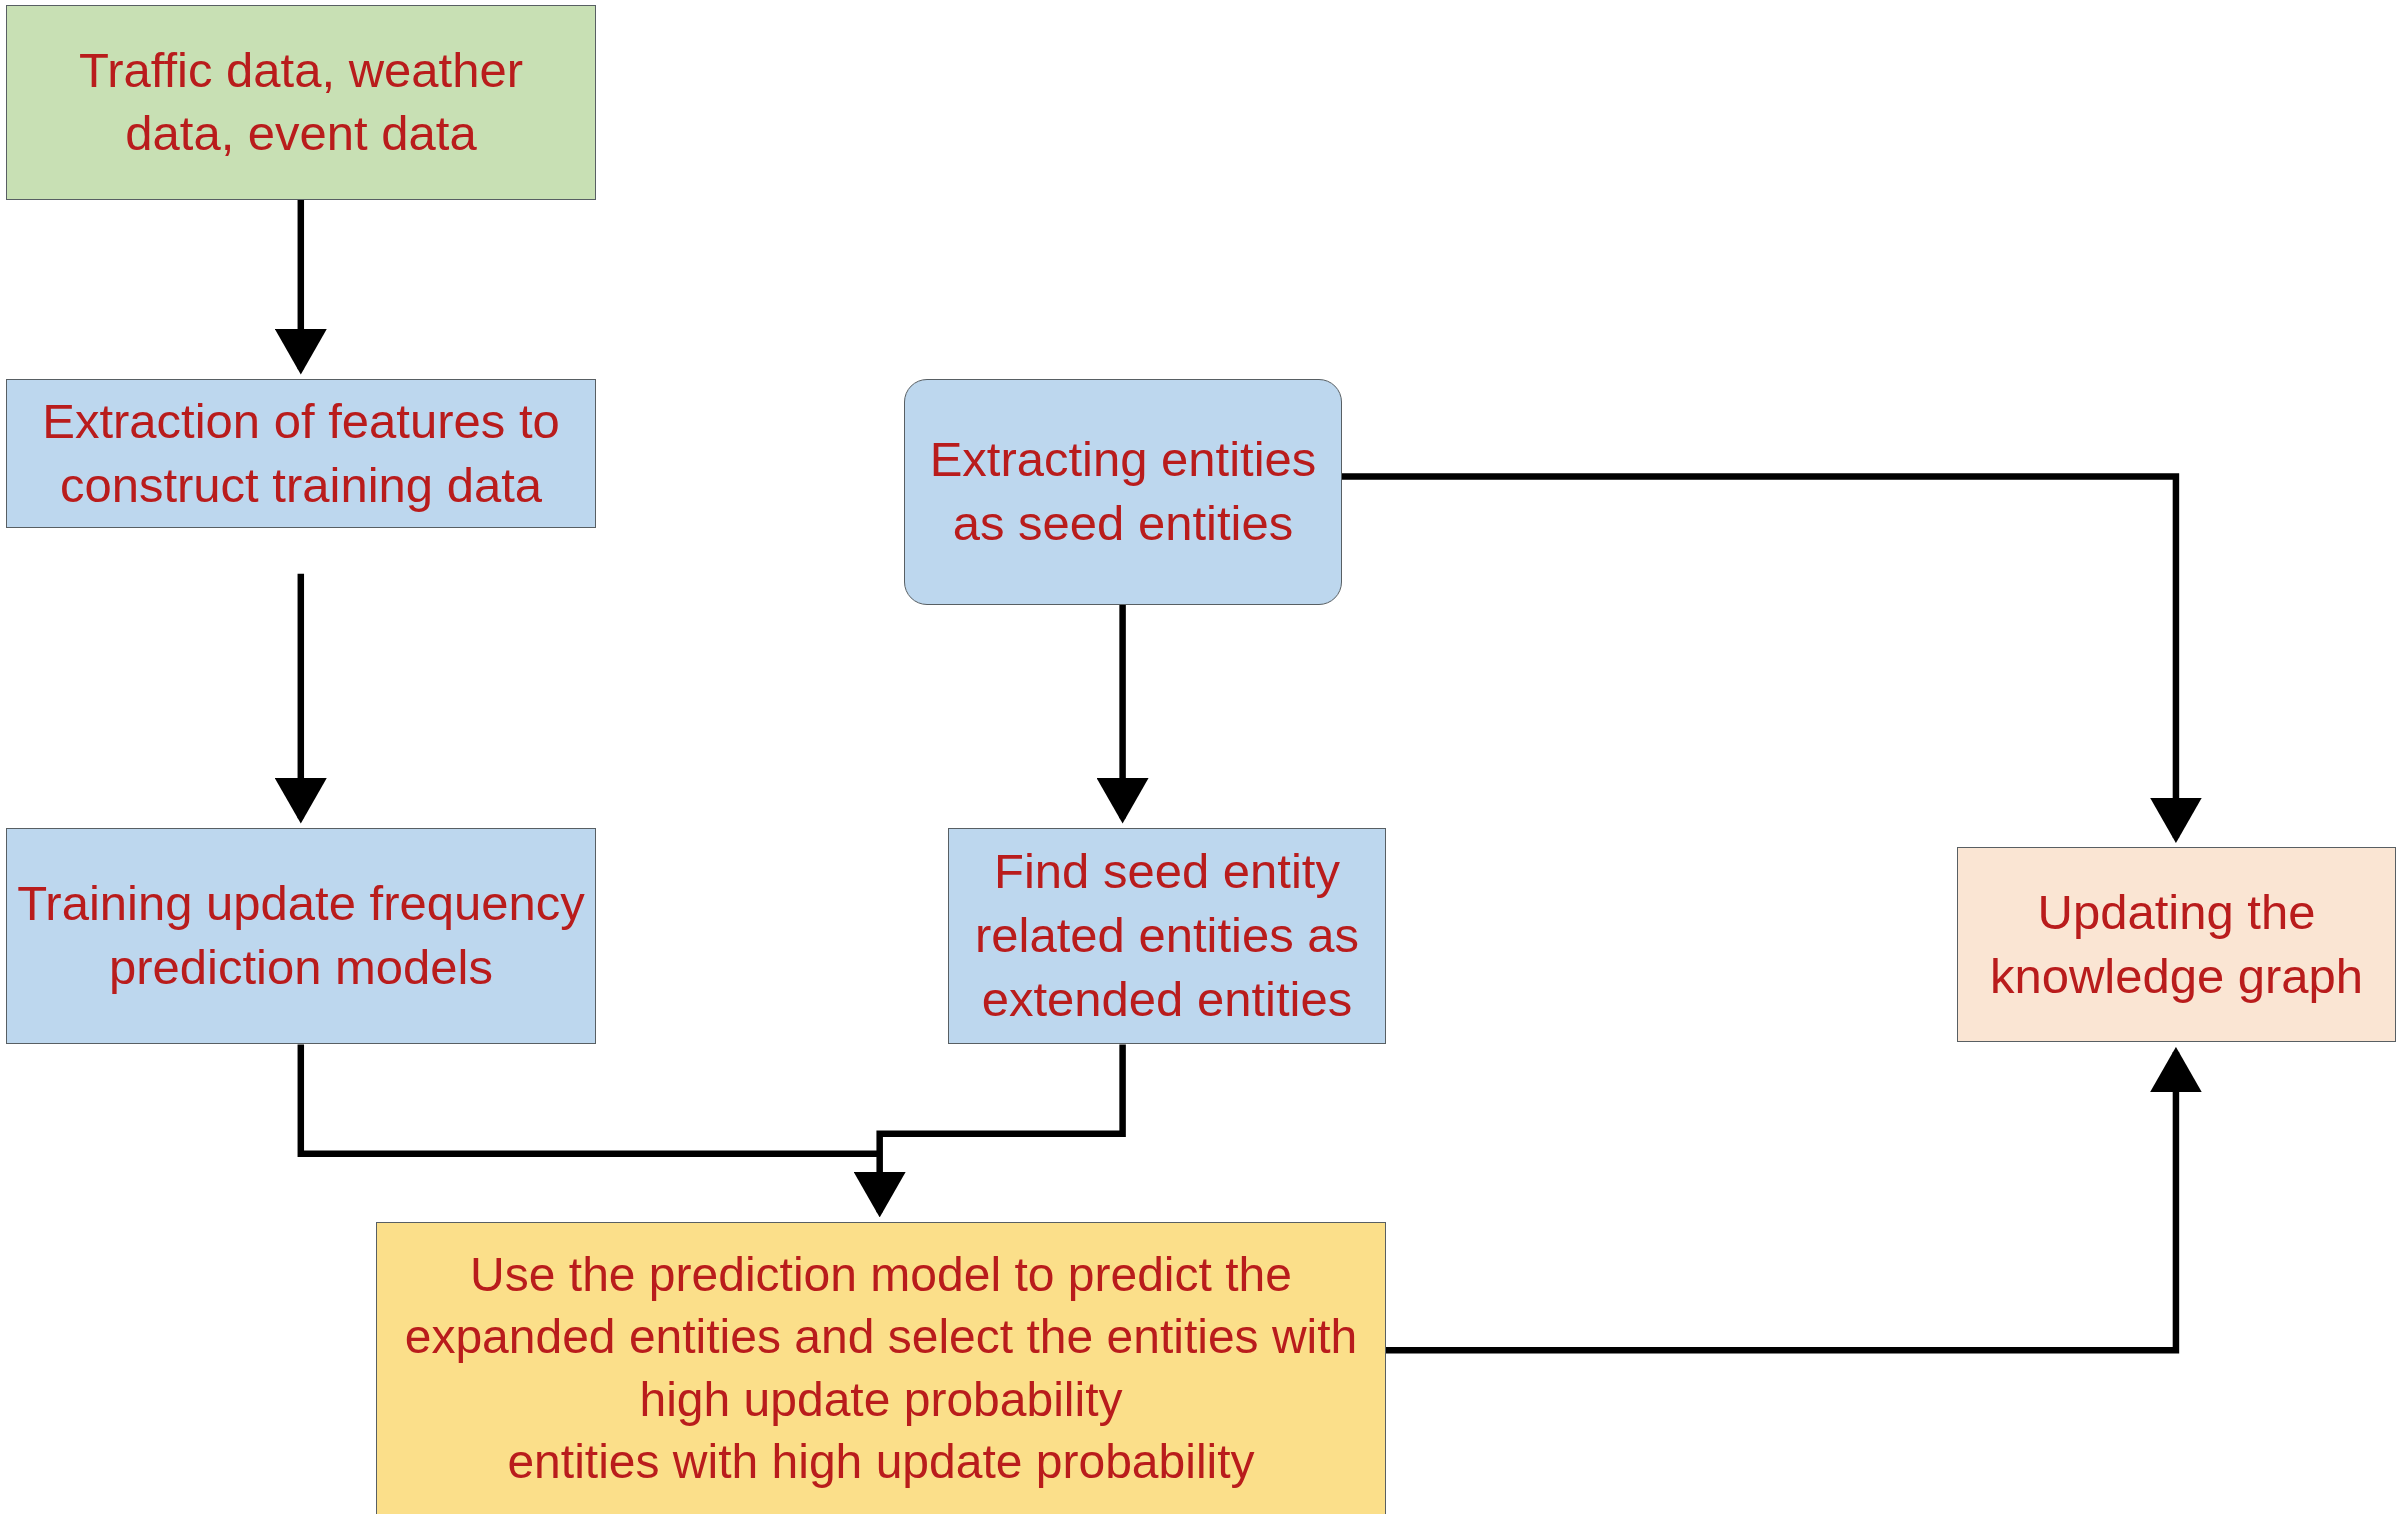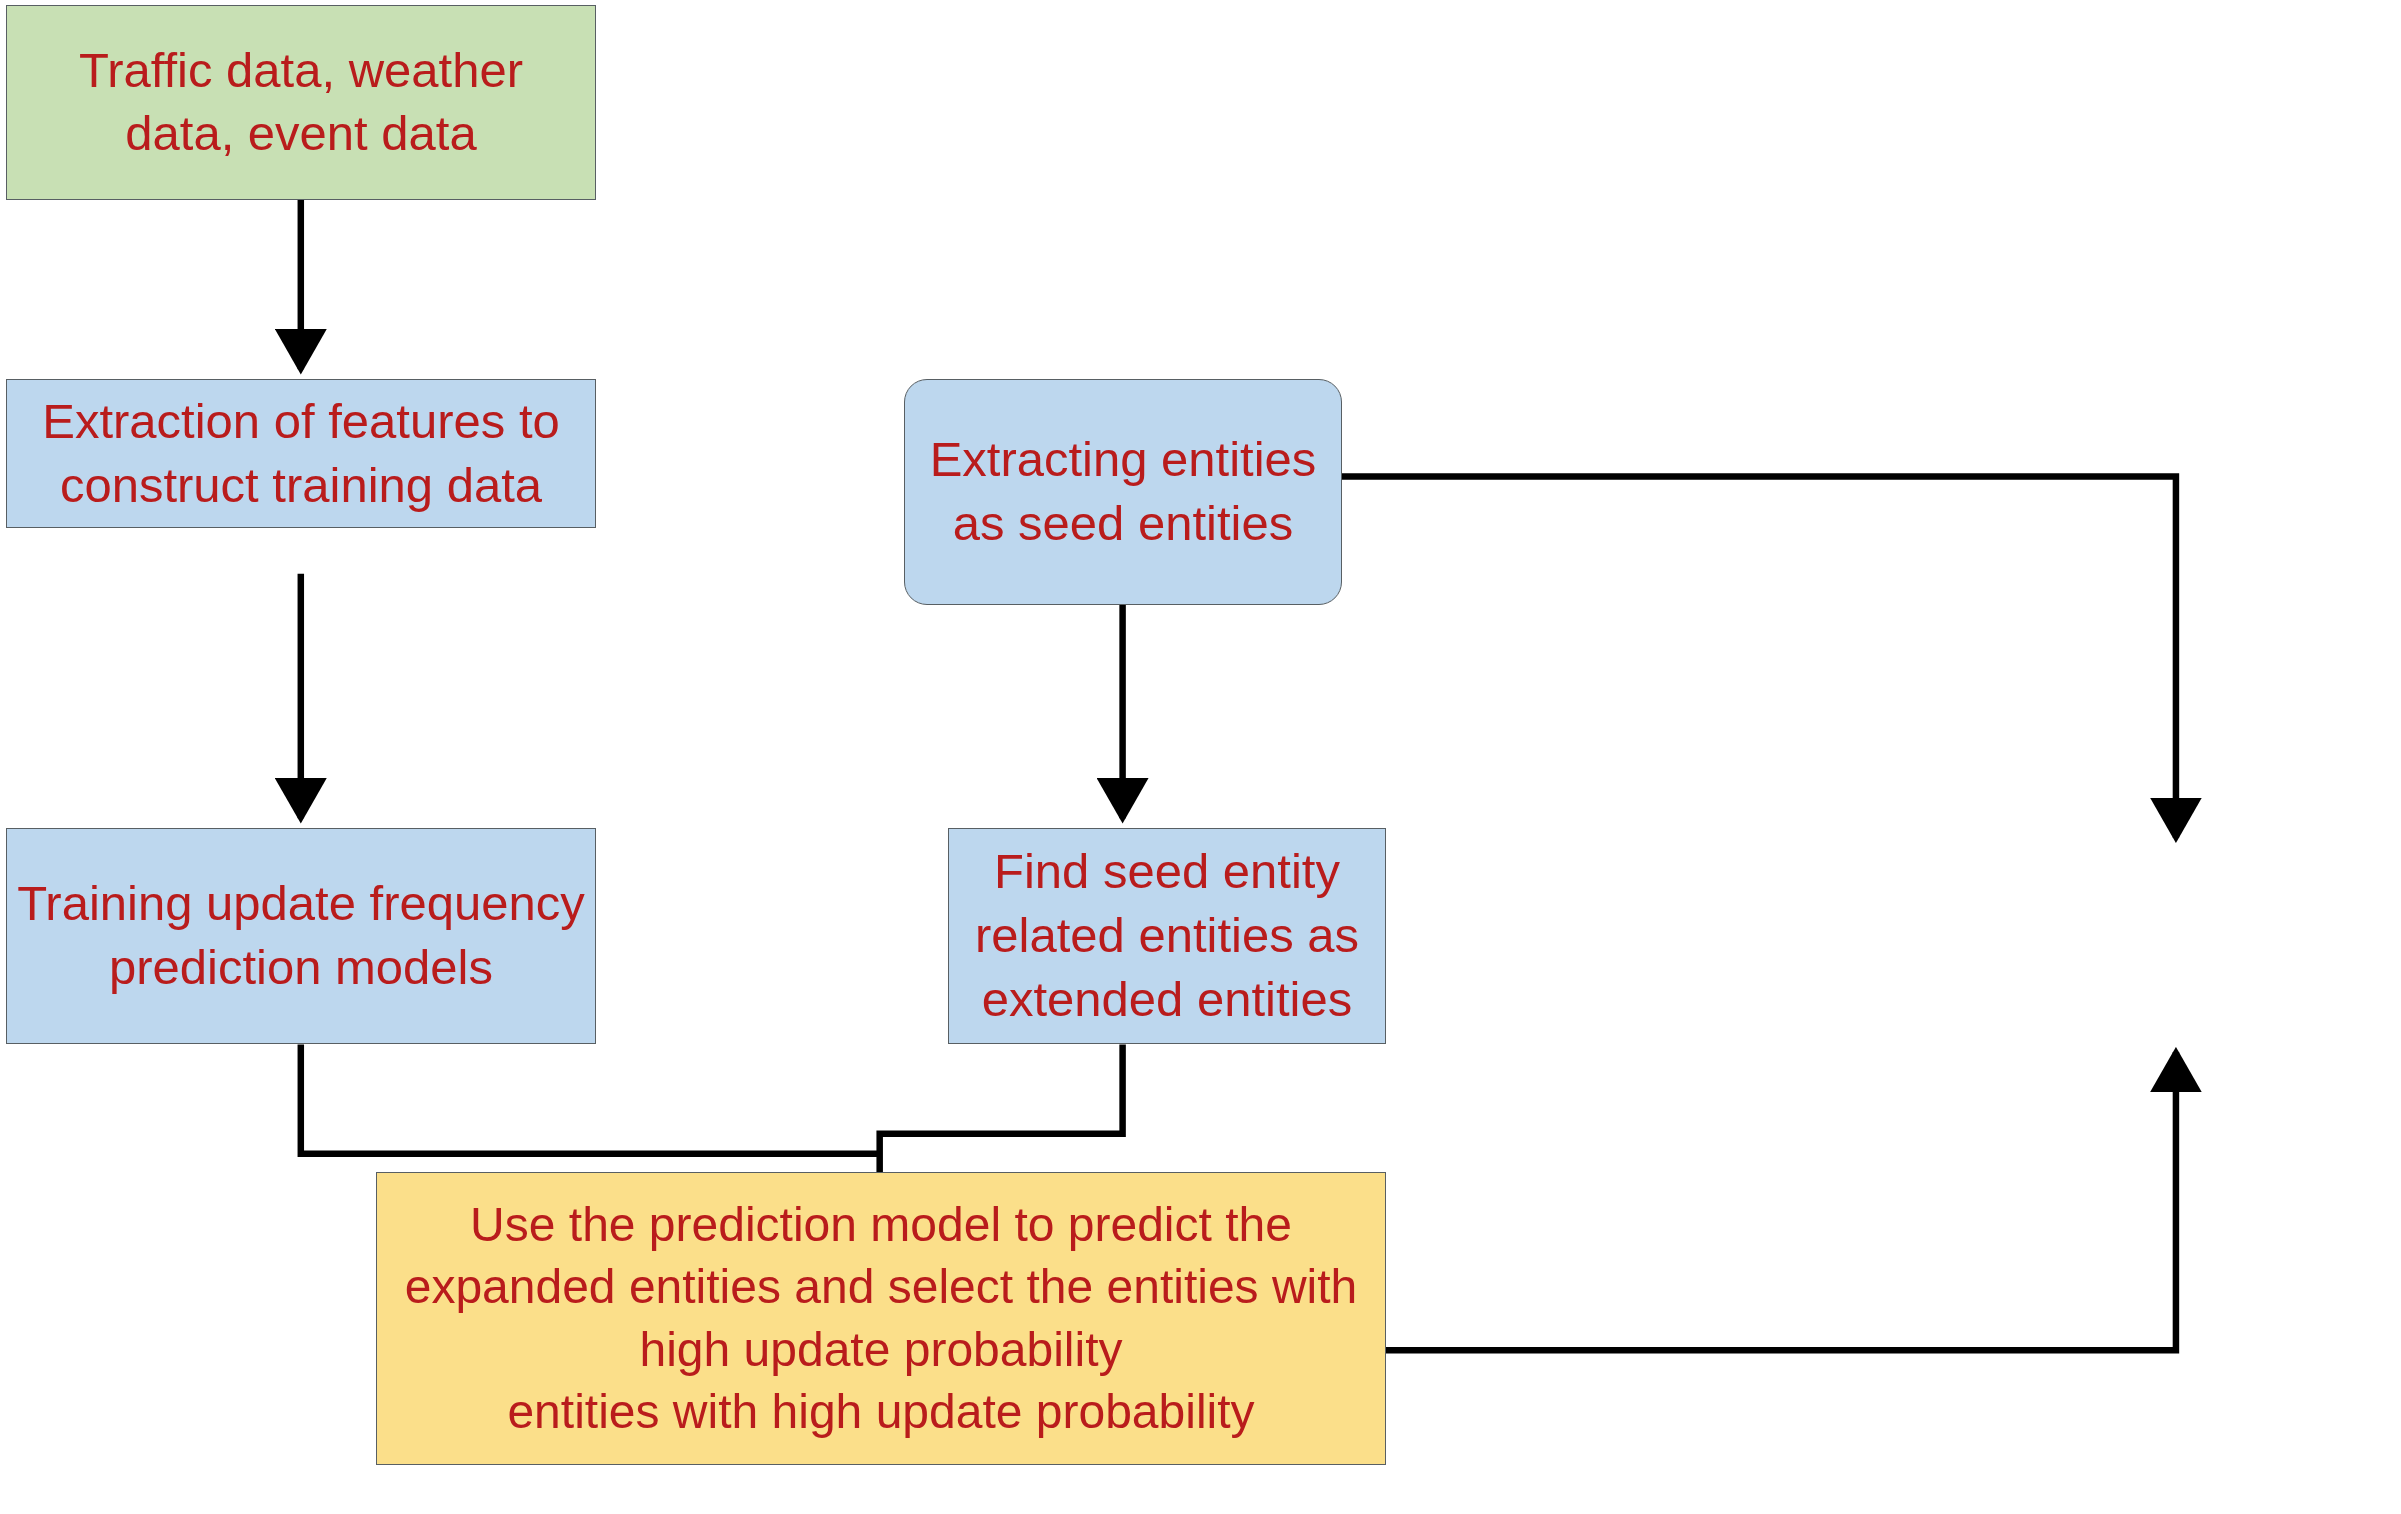--- a/index.html
+++ b/index.html
@@ -54,21 +54,21 @@
     left:948px; top:828px; width:438px; height:216px;
     background:#bdd7ee;
     font-size:49px;
   }
   #node-update-kg{
     left:1957px; top:847px; width:439px; height:195px;
     background:#fae5d3;
     font-size:49px;
   }
   #node-predict-select{
-    left:376px; top:1172px; width:1010px; height:293px;
+    left:376px; top:1222px; width:1010px; height:293px;
     background:#fbdf8a;
     font-size:48px;
     justify-content:flex-end;
   }
 
   
   #wires{
     position:absolute;
     left:0; top:0;
     width:2401px; height:1515px;
@@ -136,20 +136,24 @@
     <span class="label">Training update frequency
 prediction models</span>
   </div>
 
   <div class="node" id="node-find-related">
     <span class="label">Find seed entity
 related entities as
 extended entities</span>
   </div>
 
+  <div class="node" id="node-update-kg">
+    <span class="label">Updating the
+knowledge graph</span>
+  </div>
 
   <div class="node" id="node-predict-select">
     <span class="label">Use the prediction model to predict the
 expanded entities and select the entities with
 high update probability
 entities with high update probability</span>
   </div>
 
 </div>
 

